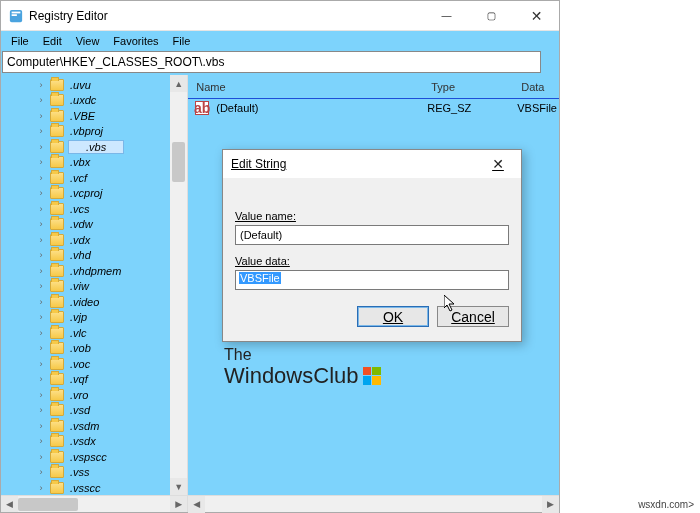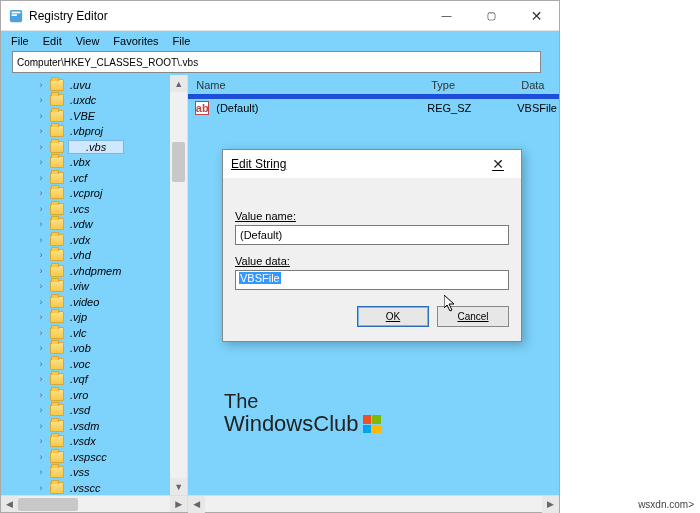--- a/index.html
+++ b/index.html
@@ -13,44 +13,44 @@
 .titlebar .title { flex: 1; font-size: 12px; }
 .titlebar .win-btns { display: flex; }
 .titlebar .win-btn { width: 45px; height: 30px; display: flex; align-items: center; justify-content: center; font-size: 10px; color: #333; }
 .titlebar .win-btn.close { font-size: 14px; }
 
 
 .menubar { height: 19px; display: flex; align-items: center; padding: 0 4px; font-size: 11px; gap: 2px; }
 .menubar .menu-item { padding: 12px 6px; }
 
 
-.addressbar { height: 22px; border: 1px solid #888; margin: 1px 18px 2px 11px; display: flex; align-items: center; padding: 0 4px; font-size: 10px; background: #fff; }
+.addressbar { height: 22px; border: 1px solid #888; margin: 1px 18px 2px 1px; display: flex; align-items: center; padding: 0 4px; font-size: 12px; background: #fff; }
 
 
 .main { flex: 1; display: flex; min-height: 0; }
 .tree-pane { width: 257px; border-right: 1px solid #ddd; overflow: hidden; position: relative; display: flex; flex-direction: column; }
 .tree-scroll { flex: 1; overflow: hidden; position: relative; padding-top: 2px; }
 .tree-items { padding-left: 35px; }
 .tree-row { height: 15.5px; display: flex; align-items: center; gap: 4px; font-size: 11px; white-space: nowrap; }
 .tree-row .expand { width: 10px; display: inline-flex; justify-content: center; color: #666; font-size: 9px; }
 .tree-row .folder { width: 14px; height: 12px; background: linear-gradient(#fde08a, #f7c948); border: 1px solid #d4a93a; border-radius: 1px; position: relative; }
 .tree-row .folder::before { content:""; position:absolute; top:-3px; left:0; width:6px; height:3px; background:#f7c948; border:1px solid #d4a93a; border-bottom:none; border-radius:1px 1px 0 0;}
 .tree-row.selected .label { background: #cde8ff; border: 1px solid #7ab7e8; padding: 0 17px; }
 .tree-row .label { padding: 0 2px; font-style: italic; }
 
 .list-pane { flex: 1; display: flex; flex-direction: column; position: relative; }
-.list-header { height: 24px; border-bottom: 5px solid #1d4ed8; display: flex; align-items: center; font-size: 11px; }
+.list-header { height: 24px; border-bottom: 1px solid #1d4ed8; display: flex; align-items: center; font-size: 11px; }
 .list-header .col { padding: 0 8px; color: #333; border-right: 1px solid transparent; }
 .col-name { width: 235px; }
 .col-type { width: 90px; }
 .col-data { flex: 1; }
 .list-body { flex: 1; }
 .list-row { height: 18px; display: flex; align-items: center; font-size: 11px; }
 .list-row .val-icon { width: 16px; margin: 0 4px 0 6px; display: inline-flex; align-items: center; justify-content: center; }
-.list-row .val-icon .ico { width:14px; height:14px; border:1px solid #b44; background:#fff; font-size:11px; color:#b44; display:flex; align-items:center; justify-content:center; font-weight:bold; }
+.list-row .val-icon .ico { width:14px; height:14px; border:1px solid #b44; background:#fff; font-size:14px; color:#b44; display:flex; align-items:center; justify-content:center; font-weight:bold; }
 .list-row .cell { padding: 0 2px; }
 
 .h-scroll, .v-scroll { background: #f0f0f0; }
 .h-scroll { height: 17px; border-top: 1px solid #ddd; display: flex; align-items:center; }
 .h-scroll .arrow { width: 17px; height: 17px; display:flex; align-items:center; justify-content:center; color:#666; font-size:9px; background:#e8e8e8; }
 .h-scroll .track { flex:1; height:17px; position:relative; }
 .h-scroll .thumb { position:absolute; left:0; top:2px; height:13px; width:60px; background:#c8c8c8; border-radius:2px; }
 .v-scroll { position:absolute; right:0; top:0; bottom:17px; width:17px; display:flex; flex-direction:column; }
 .v-scroll .arrow { width:17px; height:17px; display:flex; align-items:center; justify-content:center; color:#666; font-size:9px; background:#e8e8e8;}
 .v-scroll .track { flex:1; position:relative; }
@@ -61,27 +61,27 @@
 .dialog .dlg-title { height: 28px; display: flex; align-items: center; padding: 0 8px; background:#fff; font-size: 12px; justify-content: space-between; }
 .dialog .dlg-close { width: 30px; text-align: center; font-size: 14px; color: #222; }
 .dialog .dlg-body { padding: 28px 12px 14px; }
 .dialog .fld-label { margin: 4px 0 3px; font-size: 11px; }
 .dialog input[type="text"] { width: 100%; height: 20px; border: 1px solid #7a7a7a; padding: 0 4px; font-size: 11px; background: #fff; }
 .dialog input[type="text"].selected { background: #fff; }
 .dialog input[type="text"].selected::selection { background: #3399ff; color:#fff; }
 .dialog .valdata-wrap { position:relative; }
 .dialog .sel-text { position:absolute; left:4px; top:2px; background:#3399ff; color:#fff; font-size:11px; padding:0 1px; pointer-events:none; }
 .dialog .btn-row { display: flex; justify-content: flex-end; gap: 8px; margin-top: 16px; }
-.dialog button { width: 72px; height: 21px; border: 1px solid #888; background: #e7e7e7; font-size: 10px; }
+.dialog button { width: 72px; height: 21px; border: 1px solid #888; background: #e7e7e7; font-size: 14px; }
 .dialog button.default { border-color: #2a6db5; box-shadow: 0 0 0 1px #7ab7e8 inset; }
 
 .cursor { position:absolute; left:444px; top:295px; font-size:16px; pointer-events:none; }
 
 .watermark { position:absolute; left:224px; top:346px; font-size: 22px; color:#222; font-family: Georgia, serif; line-height:1.1; }
-.watermark .row1 { font-size: 20px; margin-top: 44px; }
+.watermark .row1 { font-size: 16px; }
 .watermark .row2 { font-size: 22px; display:flex; align-items:center; gap:4px; }
 .watermark-logo { width:18px; height:18px; display:inline-grid; grid-template-columns:1fr 1fr; grid-template-rows:1fr 1fr; gap:1px;}
 .watermark-logo div:nth-child(1){background:#f25022;}
 .watermark-logo div:nth-child(2){background:#7fba00;}
 .watermark-logo div:nth-child(3){background:#00a4ef;}
 .watermark-logo div:nth-child(4){background:#ffb900;}
 
 .corner-text { position:absolute; right:6px; bottom:3px; font-size:10px; color:#444; }
 </style>
 </head>

